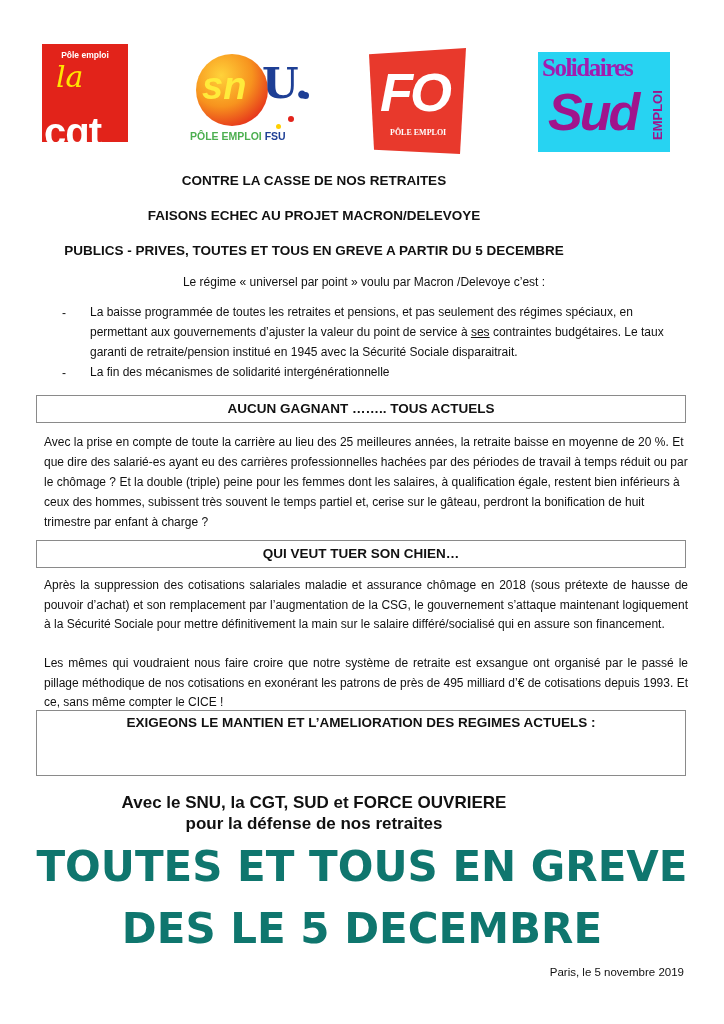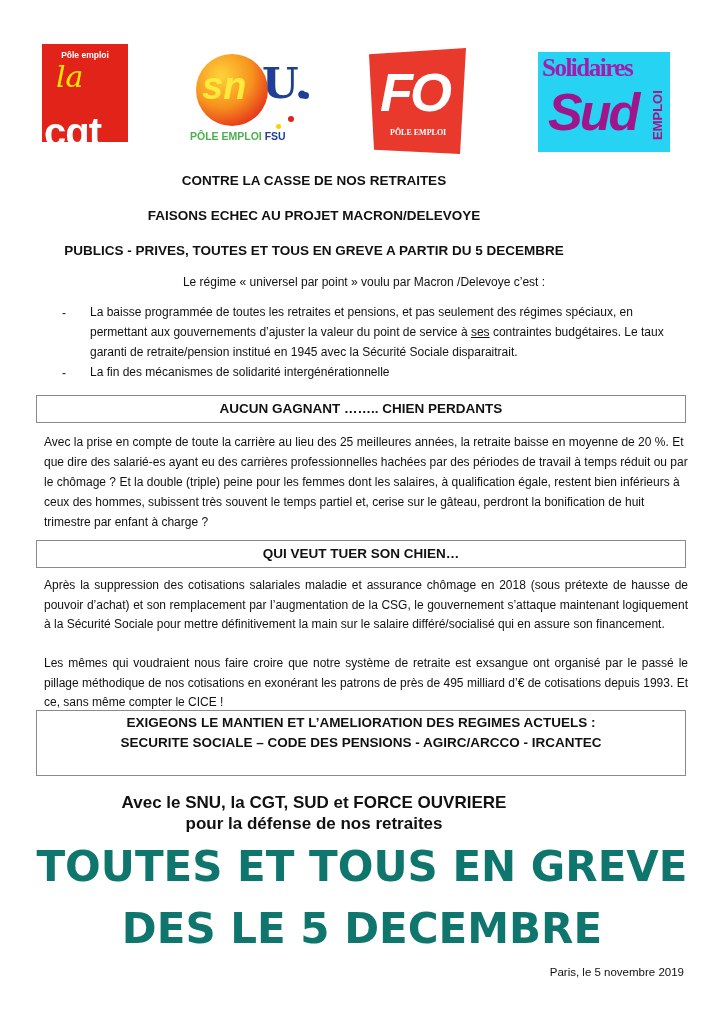--- a/index.html
+++ b/index.html
@@ -80,33 +80,32 @@
 
 <div class="para" style="left:44px; top:272px; width:640px;text-align:center;">Le régime « universel par point » voulu par Macron /Delevoye c’est :</div>
 
 <div class="bullet" style="top:306px;">-</div>
 <div class="bul-text" style="top:302px;"><span>La baisse programmée de toutes les retraites et pensions, et pas seulement des régimes spéciaux, en permettant aux gouvernements d’ajuster la valeur du point de service à </span><span class="u-line">ses</span><span> contraintes budgétaires. Le taux garanti de retraite/pension institué en 1945 avec la Sécurité Sociale disparaitrait.</span></div>
 
 <div class="bullet" style="top:366px;">-</div>
 <div class="bul-text" style="top:362px;">La fin des mécanismes de solidarité intergénérationnelle</div>
 
 <div class="box" style="top:395px; height:28px; line-height:25px; font-size:13.5px;">
-  <span>AUCUN GAGNANT …….. CHIEN PERDANTS</span>
+  <span>AUCUN GAGNANT …….. TOUS ACTUELS</span>
 </div>
 <div class="para" style="left:44px; top:432px; width:644px;">Avec la prise en compte de toute la carrière au lieu des 25 meilleures années, la retraite baisse en moyenne de 20 %. Et que dire des salarié-es ayant eu des carrières professionnelles hachées par des périodes de travail à temps réduit ou par le chômage ? Et la double (triple) peine pour les femmes dont les salaires, à qualification égale, restent bien inférieurs à ceux des hommes, subissent très souvent le temps partiel et, cerise sur le gâteau, perdront la bonification de huit trimestre par enfant à charge ?</div>
 
 <div class="box" style="top:540px; height:28px; line-height:25px; font-size:13.5px;">
   <span>QUI VEUT TUER SON CHIEN…</span>
 </div>
 <div class="para justify" style="left:44px; top:576px; width:644px; line-height:19.5px;">Après la suppression des cotisations salariales maladie et assurance chômage en 2018 (sous prétexte de hausse de pouvoir d’achat) et son remplacement par l’augmentation de la CSG, le gouvernement s’attaque maintenant logiquement à la Sécurité Sociale pour mettre définitivement la main sur le salaire différé/socialisé qui en assure son financement.</div>
 <div class="para justify" style="left:44px; top:654px; width:644px; line-height:19.5px;">Les mêmes qui voudraient nous faire croire que notre système de retraite est exsangue ont organisé par le passé le pillage méthodique de nos cotisations en exonérant les patrons de près de 495 milliard d’€ de cotisations depuis 1993. Et ce, sans même compter le CICE !</div>
 
 <div class="box" style="top:710px; height:66px; padding-top:2px; font-size:13.5px; line-height:20px;">
   <div>EXIGEONS LE MANTIEN ET L’AMELIORATION DES REGIMES ACTUELS :</div>
-  <div>SECURITE SOCIALE – CODE DES PENSIONS - AGIRC/ARCCO - IRCANTEC</div>
 </div>
 
 <div class="h1" style="top:793px; font-size:17px; font-family:'Liberation Sans', sans-serif;">Avec le SNU, la CGT, SUD et FORCE OUVRIERE</div>
 <div class="h1" style="top:814px; font-size:17px; font-family:'Liberation Sans', sans-serif;">pour la défense de nos retraites</div>
 
 <div class="red" style="top:842px;">TOUTES ET TOUS EN GREVE</div>
 <div class="red" style="top:904px;">DES LE 5 DECEMBRE</div>
 
 <div class="abs" style="right:40px; top:966px; font-size:11.5px;">Paris, le 5 novembre 2019</div>
 

